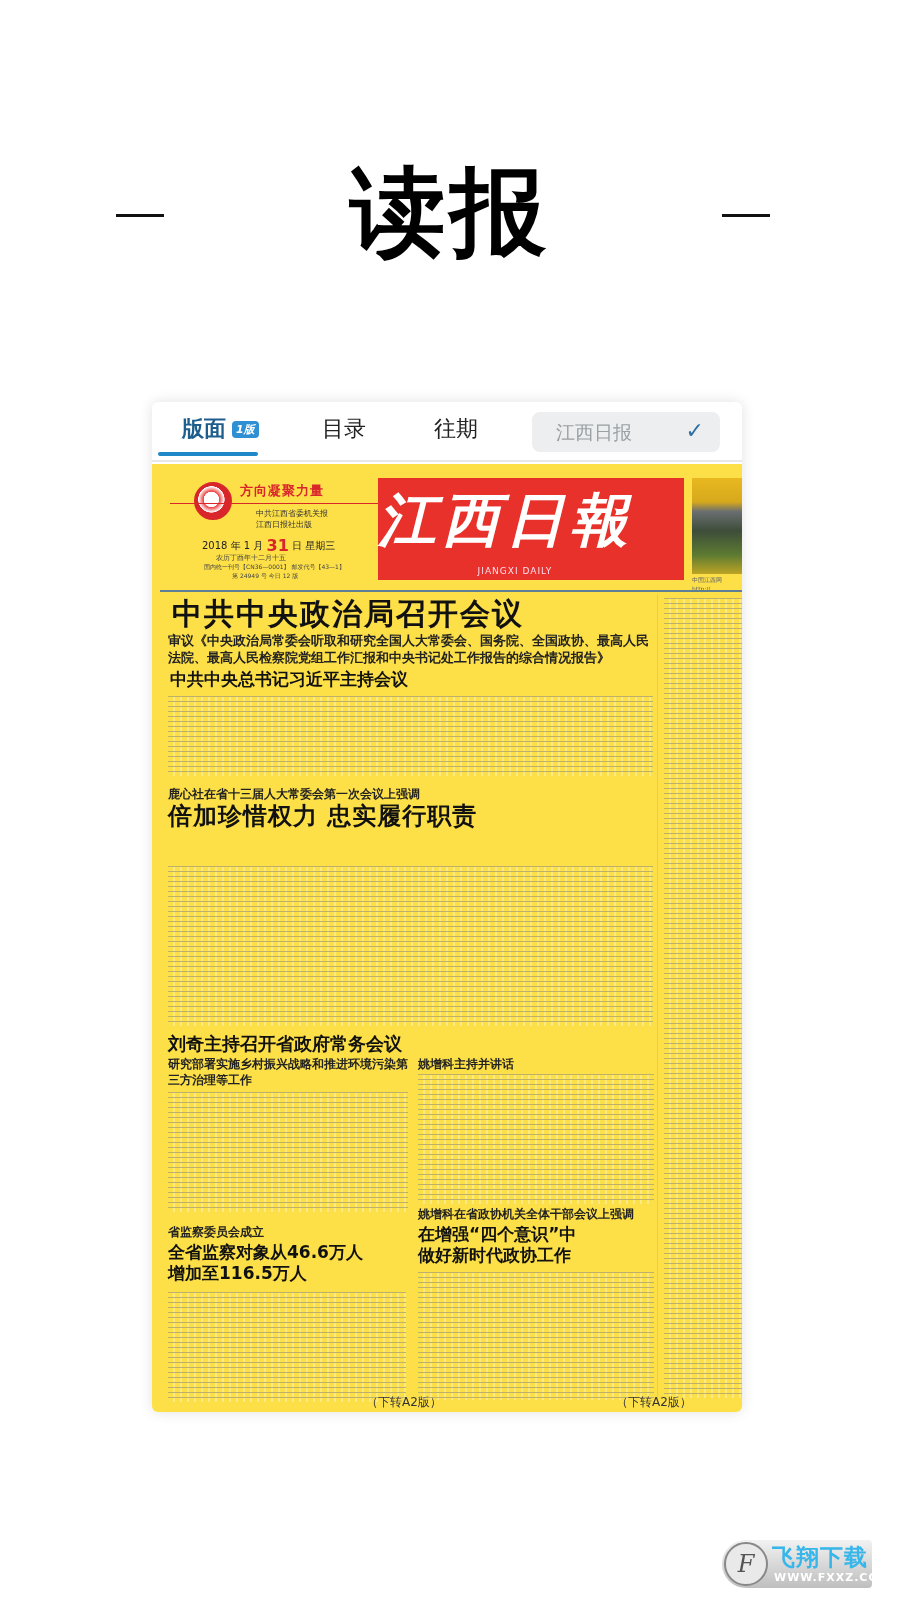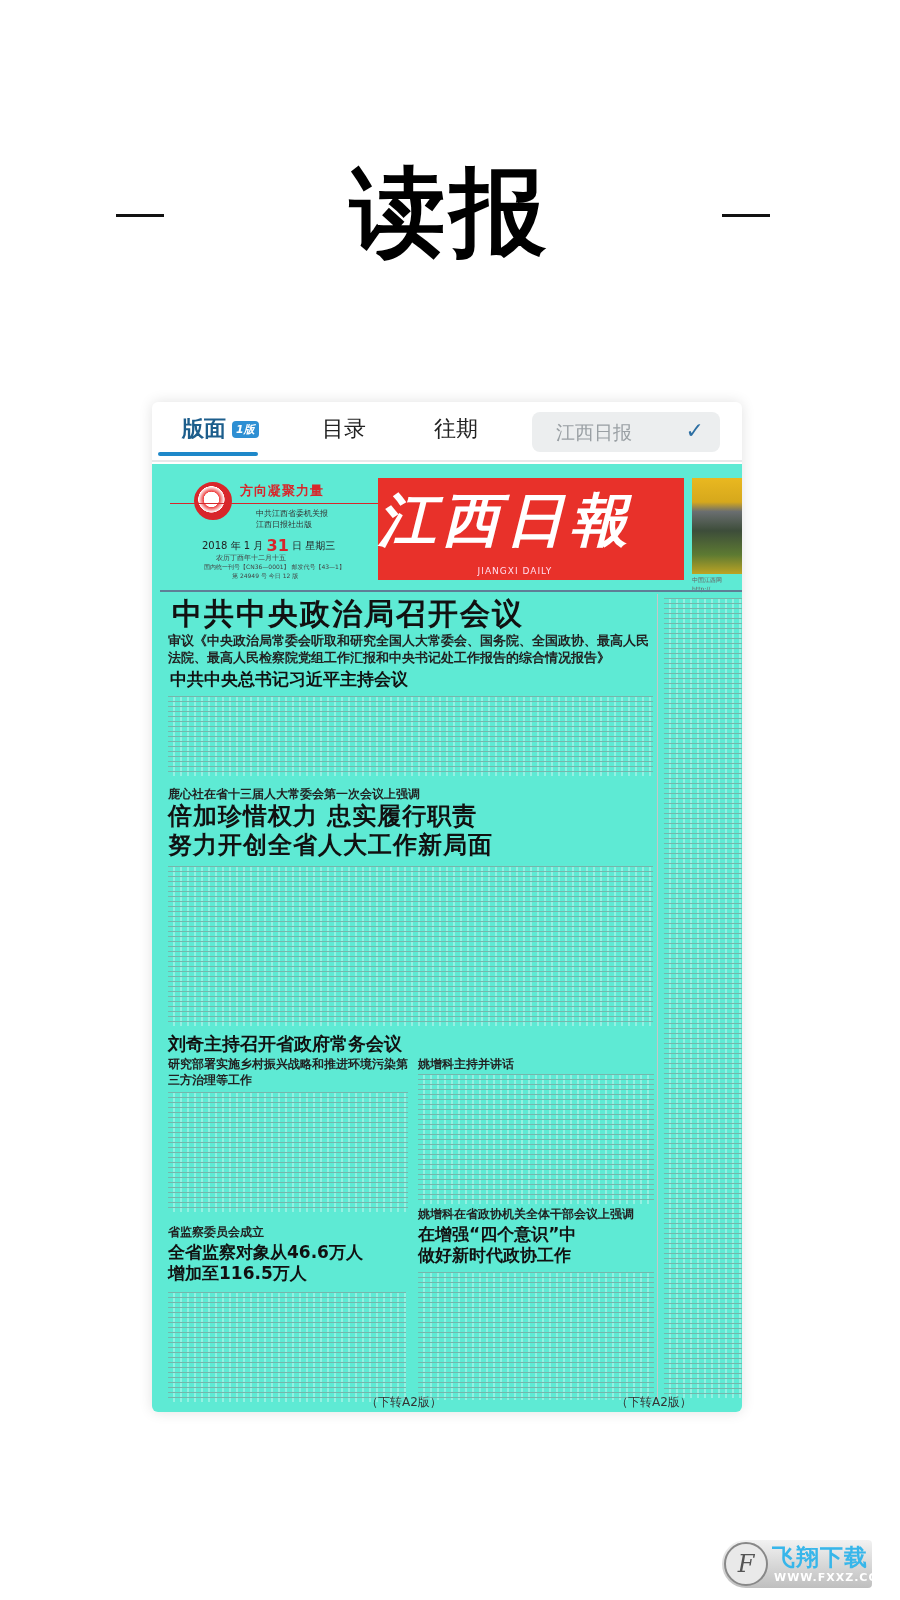--- a/index.html
+++ b/index.html
@@ -22,21 +22,21 @@
   .tab-1 { left: 30px; }
   .tab-2 { left: 170px; }
   .tab-3 { left: 282px; }
   .badge { display: inline-block; margin-left: 6px; vertical-align: 3px; background: #2e8fd3; color: #fff;
     font-size: 11px; padding: 1px 4px; border-radius: 4px; font-weight: bold; font-style: italic; }
   .tab-underline { position: absolute; left: 6px; top: 50px; width: 100px; height: 4px; background: #1e88c9; border-radius: 2px; }
   .paper-select { position: absolute; left: 380px; top: 10px; width: 188px; height: 40px; background: #eceeef; border-radius: 8px; }
   .paper-select .name { position: absolute; left: 24px; top: 8px; font-size: 19px; color: #9aa0a4; }
   .paper-select .check { position: absolute; right: 16px; top: 6px; font-size: 22px; color: #2d6fa3; }
 
-  .newspaper { position: absolute; left: 0; top: 62px; width: 590px; height: 948px; background: #5eead4; }
+  .newspaper { position: absolute; left: 0; top: 62px; width: 590px; height: 948px; background: #fde047; }
 
   .mast-left { position: absolute; left: 10px; top: 12px; width: 210px; height: 100px; }
   .logo-circle { position: absolute; left: 32px; top: 6px; width: 38px; height: 38px; border-radius: 50%;
     border: 3px solid #d8262b; background: radial-gradient(circle at 45% 45%, #fff 30%, #e44 32%, #fff 52%, #d8262b 54%); }
   .slogan { position: absolute; left: 78px; top: 6px; font-size: 13px; color: #d8262b; font-weight: bold; letter-spacing: 1px; }
   .red-rule { position: absolute; left: 8px; top: 27px; width: 210px; height: 1px; background: #d8262b; }
   .org1, .org2 { position: absolute; left: 94px; font-size: 8px; color: #333; }
   .org1 { top: 32px; } .org2 { top: 43px; }
   .date-line { position: absolute; left: 40px; top: 60px; font-size: 10px; color: #222; white-space: nowrap; }
   .date-line .big { font-size: 16px; color: #d8262b; font-weight: bold; vertical-align: -2px; }
@@ -132,21 +132,20 @@
 
     <div class="h1">中共中央政治局召开会议</div>
     <div class="sub sub1">审议《中央政治局常委会听取和研究全国人大常委会、国务院、全国政协、最高人民法院、最高人民检察院党组工作汇报和中央书记处工作报告的综合情况报告》</div>
     <div class="h2">中共中央总书记习近平主持会议</div>
     <div class="body-text" style="left:16px; top:232px; width:485px; height:80px;"></div>
 
     <div class="body-text" style="left:512px; top:134px; width:78px; height:800px;"></div>
 
     <div class="kicker" style="left:16px; top:322px;">鹿心社在省十三届人大常委会第一次会议上强调</div>
     <div class="h3" style="left:16px; top:338px;">倍加珍惜权力  忠实履行职责</div>
-    <div class="h3" style="left:16px; top:367px;">努力开创全省人大工作新局面</div>
     <div class="body-text" style="left:16px; top:402px; width:485px; height:160px;"></div>
 
     <div class="h4" style="left:16px; top:568px;">刘奇主持召开省政府常务会议</div>
     <div class="sub2" style="left:16px; top:592px; width:240px;">研究部署实施乡村振兴战略和推进环境污染第三方治理等工作</div>
     <div class="body-text" style="left:16px; top:628px; width:240px; height:120px;"></div>
 
     <div class="sub2" style="left:266px; top:592px;">姚增科主持并讲话</div>
     <div class="body-text" style="left:266px; top:610px; width:236px; height:130px;"></div>
 
     <div class="kicker" style="left:16px; top:760px;">省监察委员会成立</div>

